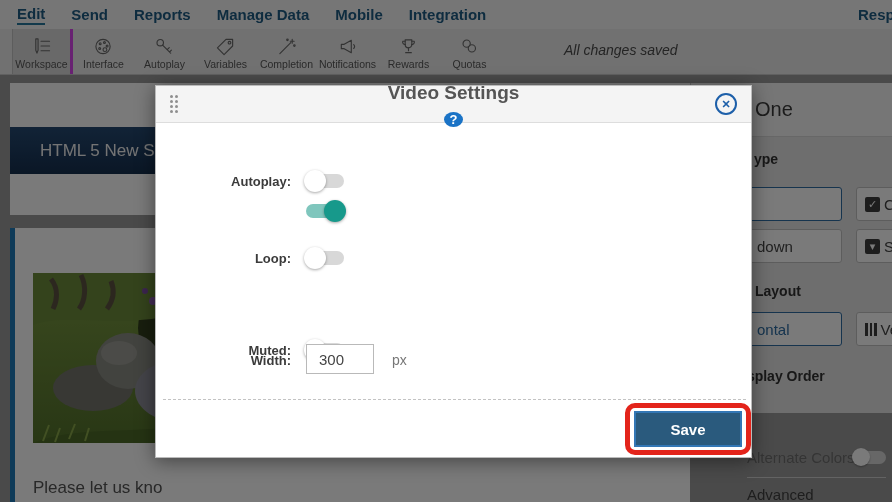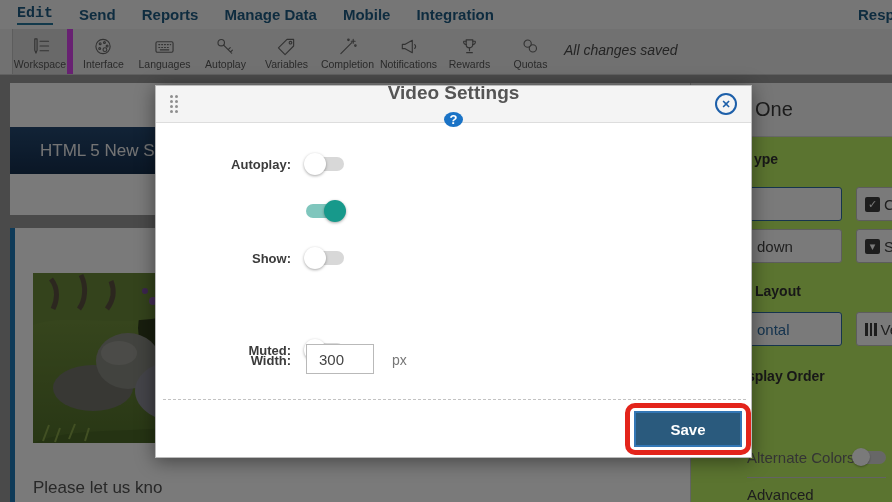--- a/index.html
+++ b/index.html
@@ -5,46 +5,46 @@
   html,body{margin:0;padding:0;background:#333;}
   *{box-sizing:border-box;}
   .screen{
     position:relative;width:892px;height:502px;overflow:hidden;
     font-family:"Liberation Sans",sans-serif;background:#9c9c9c;
   }
   
   .top-nav{position:absolute;left:0;top:0;width:892px;height:29px;background:#f6f6f6;
     display:flex;align-items:center;padding-left:17px;gap:26px;z-index:1;}
   .nav-link{font-size:15px;font-weight:700;color:#1f5c85;cursor:pointer;white-space:nowrap;}
-  .nav-link.active{border-bottom:2px solid #27789d;padding-bottom:1px;font-family:Liberation Mono, monospace;}
+  .nav-link.active{border-bottom:2px solid #27789d;padding-bottom:1px;}
   .nav-right{position:absolute;left:858px;top:6px;font-size:15px;font-weight:700;color:#1f5c85;white-space:nowrap;}
   
   .toolbar{position:absolute;left:0;top:29px;width:892px;height:46px;background:#ececec;
     border-bottom:1px solid #c9c9c9;display:flex;align-items:stretch;padding-left:12px;z-index:1;}
   .tool-item{width:61px;display:flex;flex-direction:column;align-items:center;justify-content:center;
     padding-top:3px;cursor:pointer;}
-  .tool-item.active{background:#dcdcdc;border-left:1px solid #c2c2c2;border-right:6px solid #d946ef;}
+  .tool-item.active{background:#dcdcdc;border-left:1px solid #c2c2c2;border-right:3px solid #d946ef;}
   .tool-item svg{width:21px;height:19px;stroke:#6a6a6a;fill:none;stroke-width:1.2;stroke-linecap:round;stroke-linejoin:round;}
   .tool-label{font-size:10.5px;color:#585858;margin-top:2px;white-space:nowrap;}
   .status-text{position:absolute;left:564px;top:42px;font-size:14px;font-style:italic;color:#4c4c4c;z-index:2;white-space:nowrap;}
   .url-box{position:absolute;left:678px;top:33px;width:226px;height:37px;background:#fff;
     border:1px solid #9a9a9a;font-size:15px;color:#333;padding:0 11px;font-family:"Liberation Sans",sans-serif;
     white-space:nowrap;overflow:hidden;display:flex;align-items:center;}
   
   .editor-card{position:absolute;left:10px;top:83px;width:680px;height:419px;background:#fff;}
   .survey-band{position:absolute;left:0;top:44px;width:100%;height:47px;
     background:linear-gradient(#264a73,#16304f);display:flex;align-items:center;padding-left:30px;}
   .survey-band-title{color:#f2f2f2;font-size:17px;white-space:nowrap;}
   .card-gap{position:absolute;left:0;top:132px;width:100%;height:13px;background:#9c9c9c;}
   .q-section{position:absolute;left:0;top:145px;width:100%;height:274px;background:#fff;
     border-left:5px solid #1e79b8;}
   .video-thumb{position:absolute;left:18px;top:45px;width:300px;height:170px;display:block;}
   .q-text{position:absolute;left:18px;top:250px;font-size:17px;color:#555;white-space:nowrap;}
   
-  .sidebar{position:absolute;left:690px;top:83px;width:202px;height:419px;background:#bef264;
+  .sidebar{position:absolute;left:690px;top:83px;width:202px;height:330px;background:#e5e5e5;
     border-left:1px solid #cfcfcf;}
   .sb-header{position:absolute;left:0;top:0;width:100%;height:54px;background:#f7f7f7;
     border-bottom:1px solid #d8d8d8;}
   .sb-header-title{position:absolute;left:64px;top:15px;font-size:20px;color:#3c3c3c;white-space:nowrap;}
   .sb-label{position:absolute;font-size:14px;font-weight:700;color:#333;white-space:nowrap;}
   .sb-btn{position:absolute;height:34px;background:#fff;border:1px solid #c3c3c3;border-radius:3px;
     display:flex;align-items:center;font-size:15px;color:#444;cursor:pointer;white-space:nowrap;}
   .sb-btn.selected{border:1.5px solid #2e6da4;}
   .sb-btn .frag{margin-left:68px;}
   .sb-btn.right-col{left:165px;width:78px;padding-left:8px;gap:4px;}
@@ -120,27 +120,20 @@
     <div class="tool-item">
       <svg viewBox="0 0 22 20">
           <circle cx="10.5" cy="10" r="7.5"></circle>
           <circle cx="7.5" cy="7" r="1"></circle>
           <circle cx="12" cy="5.8" r="1"></circle>
           <circle cx="14.8" cy="9.5" r="1"></circle>
           <circle cx="7" cy="12" r="1"></circle>
           <circle cx="12.5" cy="13.3" r="2"></circle>
         </svg>
       <span class="tool-label">Interface</span>
-    </div>
-    <div class="tool-item">
-      <svg viewBox="0 0 22 20">
-          <rect x="2" y="5" width="18" height="11" rx="1.5"></rect>
-          <path d="M5 8h1M8 8h1M11 8h1M14 8h1M17 8h.5M5 11h1M8 11h1M11 11h1M14 11h1M6.5 13.5h9"></path>
-        </svg>
-      <span class="tool-label">Languages</span>
     </div>
     <div class="tool-item">
       <svg viewBox="0 0 22 20">
           <circle cx="6.5" cy="6" r="3.4"></circle>
           <path d="M9 8.5l8.5 8.5M13.8 13.3l2.2-2.2M16.3 15.8l2-2"></path>
         </svg>
       <span class="tool-label">Autoplay</span>
     </div>
     <div class="tool-item">
       <svg viewBox="0 0 22 20">
@@ -287,33 +280,33 @@
           <i></i>
           <i></i>
         </span>
       <div class="modal-title-wrap">
         <span class="modal-title">Video Settings</span>
         <span class="help-icon">?</span>
       </div>
       <span class="close-icon">✕</span>
     </div>
 
-    <div class="field-row" style="top:67px;">
+    <div class="field-row" style="top:84px;">
       <span class="field-label">Autoplay:</span>
       <div class="switch" data-state="off">
           <span class="knob"></span>
         </div>
     </div>
     <div class="field-row" style="top:114px;">
       <div class="switch" data-state="on">
           <span class="knob"></span>
         </div>
     </div>
     <div class="field-row" style="top:161px;">
-      <span class="field-label">Show:</span>
+      <span class="field-label">Loop:</span>
       <div class="switch" data-state="off">
           <span class="knob"></span>
         </div>
     </div>
     <div class="field-row" style="top:208px;margin-top:45px;">
       <span class="field-label">Muted:</span>
       <div class="switch" data-state="off">
           <span class="knob"></span>
         </div>
     </div>

